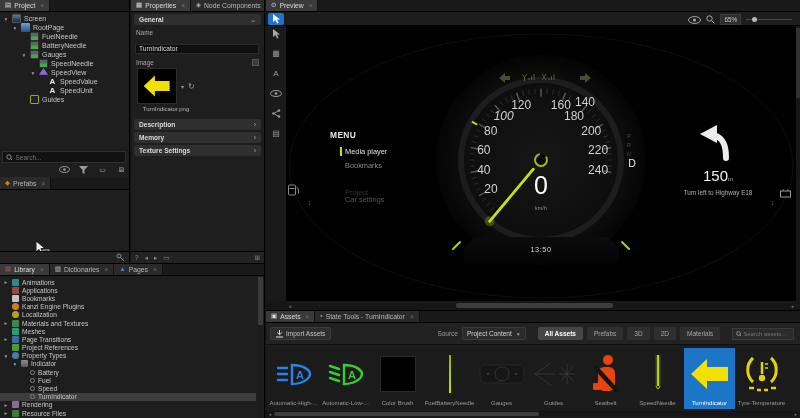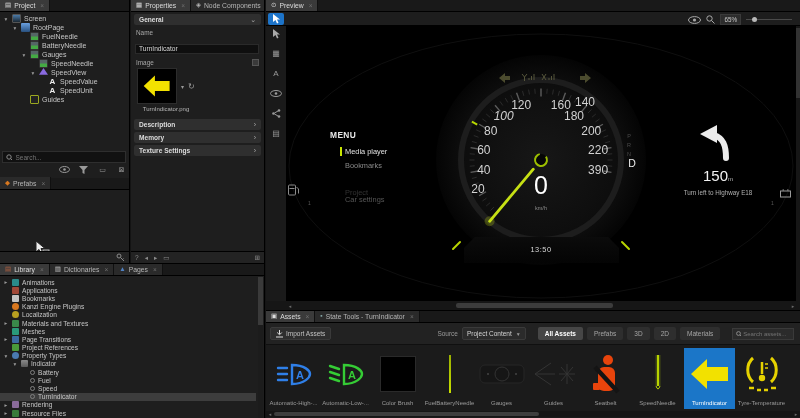--- a/index.html
+++ b/index.html
@@ -473,32 +473,32 @@
         </g>
         <g>
           <path d="M 440 132 C 440 119 437 112 428 109" stroke="#ececec" stroke-width="6" fill="none" stroke-linecap="round"></path>
           <polygon points="414,108 431,99 431,117" fill="#ececec"></polygon>
         </g>
         <line x1="167" y1="223" x2="174" y2="216" stroke="#b8d400" stroke-width="2" stroke-linecap="round"></line>
         <line x1="343" y1="223" x2="336" y2="216" stroke="#b8d400" stroke-width="2" stroke-linecap="round"></line>
       </svg>
 
       <div id="dial-nums">
-          <span class="dial-num" style="left: 192px; top: 163px;">20</span>
+          <span class="dial-num" style="left: 205px; top: 163px;">20</span>
           <span class="dial-num" style="left: 197.881px; top: 144.072px;">40</span>
           <span class="dial-num" style="left: 197.881px; top: 123.928px;">60</span>
           <span class="dial-num" style="left: 204.771px; top: 105px;">80</span>
           <span class="dial-num" style="left: 217.718px; top: 89.5694px; font-style: italic;">100</span>
           <span class="dial-num" style="left: 235.163px; top: 79.4978px;">120</span>
           <span class="dial-num" style="left: 255px; top: 76px; margin-left: 44px;">140</span>
           <span class="dial-num" style="left: 274.837px; top: 79.4978px;">160</span>
           <span class="dial-num" style="left: 288px; top: 89.5694px;">180</span>
           <span class="dial-num" style="left: 305.229px; top: 105px;">200</span>
           <span class="dial-num" style="left: 312.119px; top: 123.928px;">220</span>
-          <span class="dial-num" style="left: 312.119px; top: 144.072px;">390</span>
+          <span class="dial-num" style="left: 312.119px; top: 144.072px;">240</span>
         </div>
       <div class="menu-title">MENU</div>
       <div class="menu-bar"></div>
       <div class="menu-item m0">Media player</div>
       <div class="menu-item m1">Bookmarks</div>
       <div class="menu-item m2">Car settings</div>
       <div class="menu-item m3">Project</div>
       <div class="speed-zero">0</div>
       <div class="speed-unit">km/h</div>
       <div class="gear g0">P</div>

